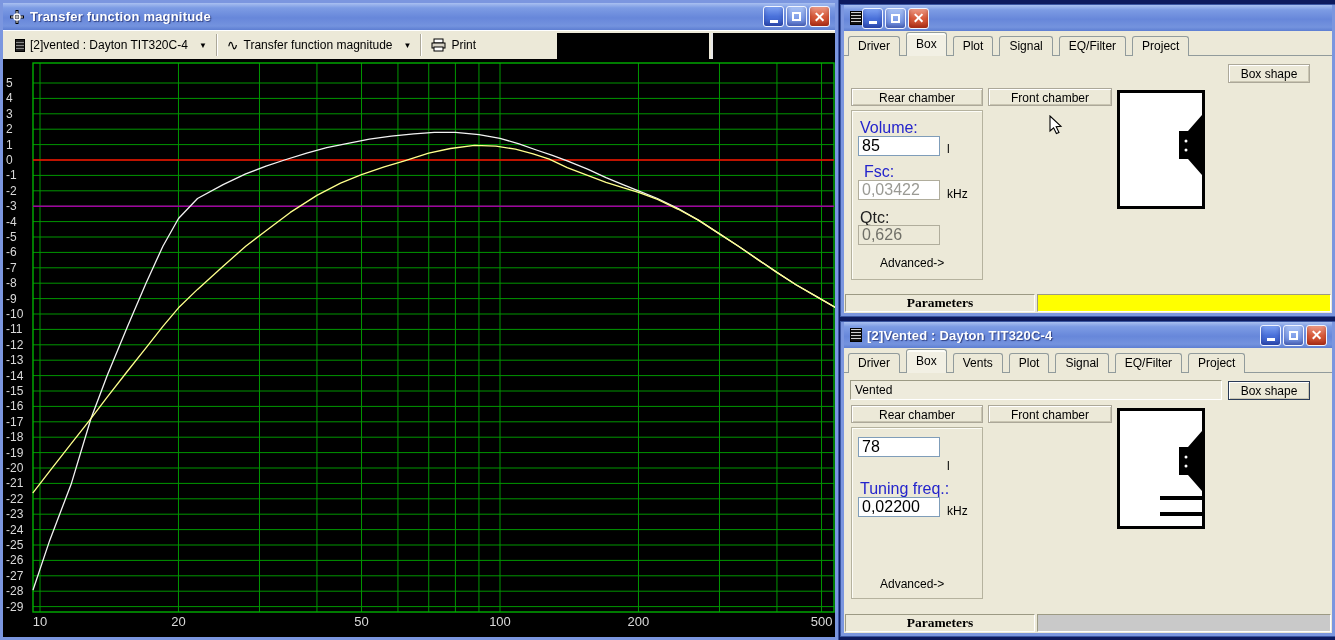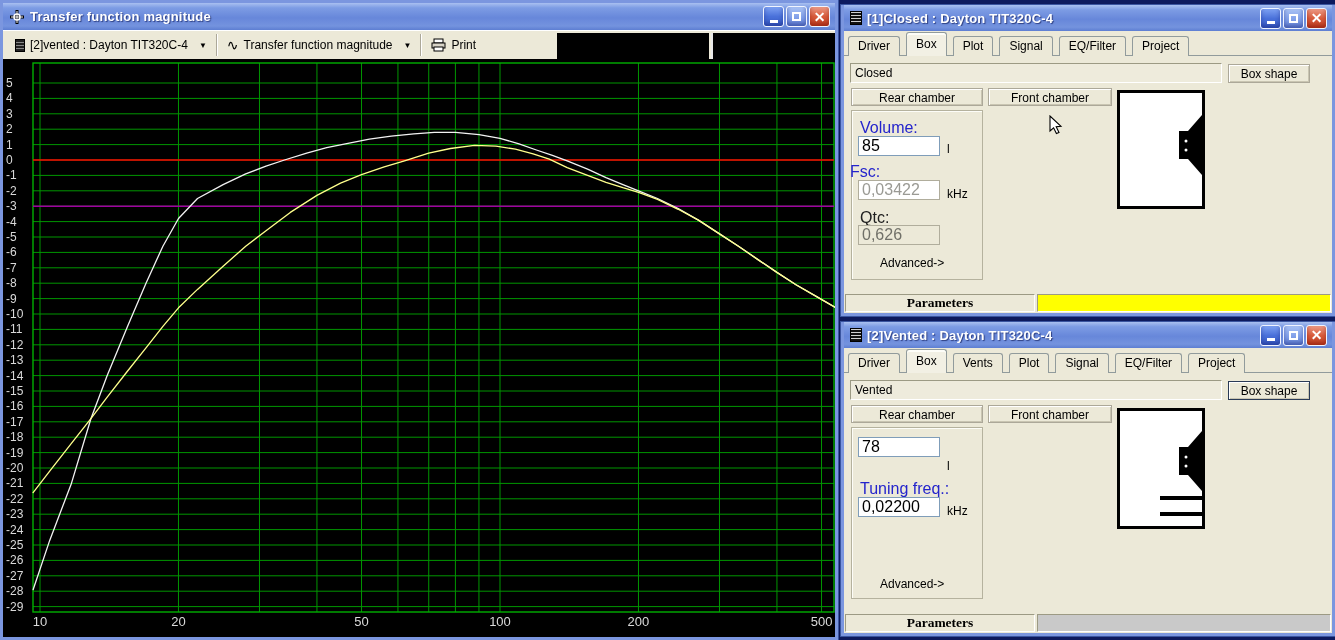--- a/index.html
+++ b/index.html
@@ -231,50 +231,48 @@
           <text x="818.5262019945686" y="567" fill="#dadada" font-size="13" text-anchor="middle" font-family="Liberation Sans, sans-serif">500</text>
           <polyline points="30.1,530.7 46.7,481.4 68.4,424.4 87.9,359.7 104.2,316.6 124.6,267.3 143.0,224.2 159.9,187.2 175.5,159.5 194.5,139.5 220.1,125.6 242.7,114.9 263.0,107.2 281.5,101.0 303.7,94.1 323.7,88.7 346.2,84.1 366.4,80.2 388.2,77.1 410.9,74.8 431.4,73.3 452.4,73.3 476.0,75.6 497.0,79.4 516.0,84.8 533.4,91.0 549.4,96.4 564.2,101.8 584.6,110.2 603.0,118.7 619.9,125.6 635.5,131.8 654.5,139.5 675.2,149.5 695.4,161.1 716.5,174.9 735.5,187.2 755.7,201.1 773.9,213.4 793.0,225.7 814.5,238.1 835.7,250.4" fill="none" stroke="#f2f2f2" stroke-width="1.3" stroke-linejoin="round" stroke-linecap="round"></polyline>
           <polyline points="30.1,433.6 46.7,412.1 68.4,384.4 87.9,359.7 104.2,338.2 124.6,312.0 143.0,288.9 159.9,267.3 175.5,248.8 194.5,230.4 220.1,207.3 242.7,187.2 263.0,171.8 287.3,153.4 313.9,136.4 337.5,124.1 358.5,115.6 381.2,107.9 401.5,101.8 425.7,94.1 447.4,89.5 471.5,86.4 493.0,87.1 512.4,90.2 530.1,94.8 546.3,100.2 564.2,108.7 584.6,116.4 603.0,123.3 619.9,128.7 635.5,133.3 654.5,140.3 675.2,150.3 695.4,161.1 716.5,174.9 735.5,187.2 755.7,201.1 773.9,213.4 793.0,225.7 814.5,238.1 835.7,250.4" fill="none" stroke="#ffff8c" stroke-width="1.3" stroke-linejoin="round" stroke-linecap="round"></polyline>
         </svg>
     </div>
   </div>
 
   <div class="xpwin" id="win1" style="left:841px; top:5px; width:494px; height:311px;">
     <div class="titlebar" style="height:26px">
       <span class="winicon"></span>
-      <span class="title">[1]Closed : Dayton TIT320C-4</span>
       <span class="tb-btns">
         <span class="tb-btn">
             <span class="glyph-min"></span>
           </span>
         <span class="tb-btn max">
             <span class="glyph-max"></span>
           </span>
         <span class="tb-btn close glyph-x">✕</span>
       </span>
     </div>
     <div class="tabstrip" id="tabs1">
         <div class="tab">Driver</div>
         <div class="tab active">Box</div>
         <div class="tab">Plot</div>
         <div class="tab">Signal</div>
         <div class="tab">EQ/Filter</div>
         <div class="tab">Project</div>
       </div>
     <div class="winbody" style="height:234px">
-      <div class="namefield" style="left:6px; top:7px; width:372px;">Closed</div>
       <div class="btn" style="left:384px; top:8px; width:82px; height:19px; padding-top:2px;">Box shape</div>
       <div class="btn" style="left:7px; top:32px; width:132px; height:18px; padding-top:2px;">Rear chamber</div>
       <div class="btn" style="left:144px; top:32px; width:124px; height:18px; padding-top:2px;">Front chamber</div>
 
       <div class="groupbox" style="left:7px; top:54px; width:132px; height:170px;"></div>
       <span class="fldlabel" style="left:16px; top:63px;">Volume:</span>
       <input class="fld" style="left: 14px; top: 80px;" readonly="" value="85">
       <span class="unit" style="left:103px; top:86px;">l</span>
-      <span class="fldlabel" style="left:6px; top:107px;">Fsc:</span>
+      <span class="fldlabel" style="left:20px; top:107px;">Fsc:</span>
       <input class="fld dim" style="left: 14px; top: 124px;" readonly="" value="0,03422">
       <span class="unit" style="left:103px; top:131px;">kHz</span>
       <span class="fldlabel plain" style="left:16px; top:153px;">Qtc:</span>
       <input class="fld dim2" style="left: 14px; top: 169px;" readonly="" value="0,626">
       <span class="advanced" style="left:36px; top:200px;">Advanced-&gt;</span>
 
       <div class="diagram" style="left:273px; top:34px; height:119px;">
         <svg width="82" height="113">
           <path d="M82,22 L68,38 L59,38 L59,66 L68,66 L82,82 Z" fill="#000"></path>
           <circle cx="66" cy="48" r="1.5" fill="#fff"></circle>

